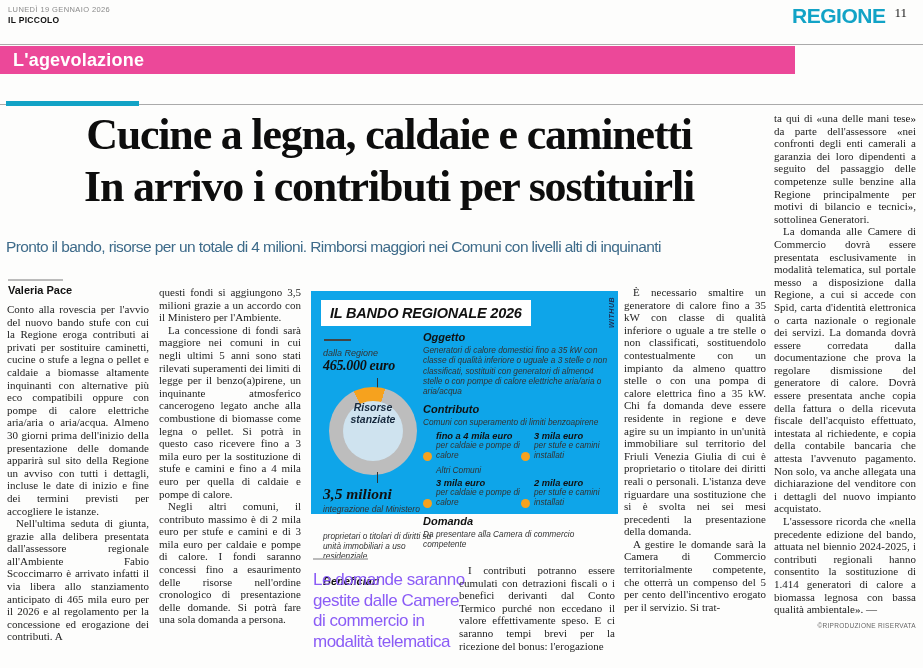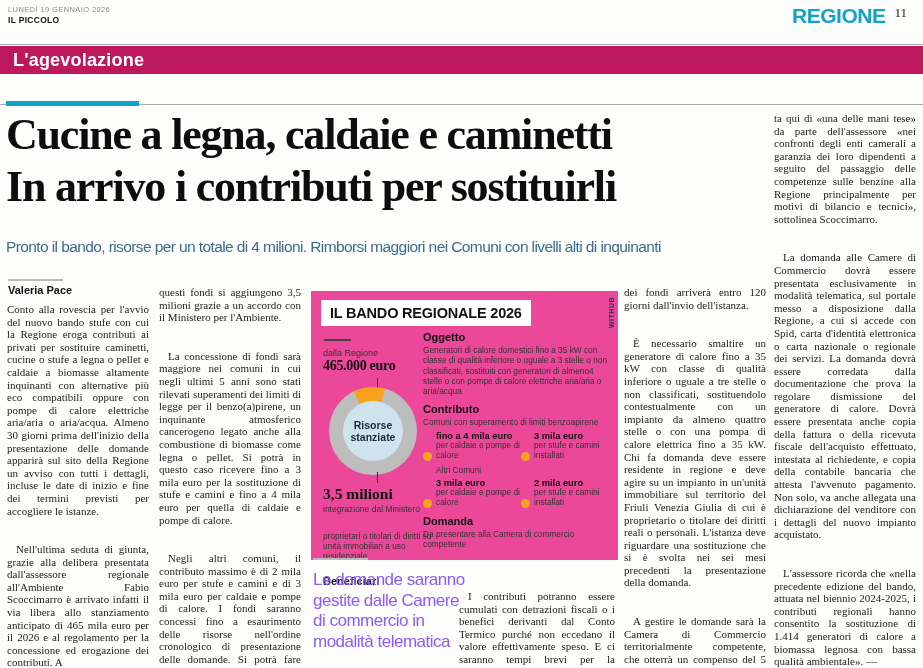--- a/index.html
+++ b/index.html
@@ -13,67 +13,67 @@
   .date-line { position:absolute; left:8px; top:5px; font-family:"Liberation Sans",sans-serif;
     font-size:7.5px; color:#8a8a8a; letter-spacing:.4px; }
   .masthead { position:absolute; left:8px; top:15px; font-family:"Liberation Sans",sans-serif;
     font-size:8.5px; font-weight:bold; color:#111; letter-spacing:.3px; }
   .section-head { position:absolute; right:16px; top:4px; white-space:nowrap; }
   .section-name { font-family:"Liberation Sans",sans-serif; font-size:21px; font-weight:bold;
     color:#12a3c6; letter-spacing:-.5px; }
   .page-num { font-family:"Liberation Serif",serif; font-size:13px; color:#222; margin-left:9px;
     vertical-align:6px; }
   .hairline { position:absolute; left:0; width:923px; height:1px; background:#aaa; }
-  .kicker-band { position:absolute; left:0; top:46px; width:923px; height:28px; background:#be185d; }
+  .kicker-band { position:absolute; left:0; top:46px; width:795px; height:28px; background:#ec4899; }
   .kicker-band span { font-family:"Liberation Sans",sans-serif; font-weight:bold; font-size:18px;
     color:#fff; line-height:28px; padding-left:13px; letter-spacing:.2px; display:inline-block; }
   .accent-bar { position:absolute; left:6px; top:101px; width:133px; height:5px; background:#12a3c6; }
   
   .headline { position:absolute; left:6px; top:109px; width:766px;
     font-family:"Liberation Serif",serif; font-weight:bold; font-size:44px; line-height:1.18;
-    letter-spacing:-1.2px; color:#0d0d0d; }
+    letter-spacing:-1.2px; color:#0d0d0d;text-align:center; }
   .subhead { position:absolute; left:6px; top:238px; width:770px; white-space:nowrap;
     font-family:"Liberation Sans",sans-serif; font-size:15.5px; letter-spacing:-.6px; color:#3e6b8a; }
   
   .byline-rule { position:absolute; left:8px; top:279px; width:55px; height:2px; background:#bbb; }
   .byline { position:absolute; left:8px; top:284px; font-family:"Liberation Sans",sans-serif;
     font-size:11px; font-weight:bold; color:#111; }
   
   .col { position:absolute; width:142px; font-size:11px; line-height:12.6px; text-align:justify;
     color:#1c1c1c; }
-  .col p.ind { text-indent:9px;margin-top:26px; }
+  .col p.ind { text-indent:9px; }
   #col1 { left:7px;  top:303px; }
   #col2 { left:159px; top:286px; }
   #col4 { left:459px; top:564px; width:156px; }
   #col5 { left:624px; top:286px; }
   #col6 { left:774px; top:112px; }
   .copyright { margin-top:4px; text-align:right; font-family:"Liberation Sans",sans-serif;
     font-size:6.5px; color:#666; letter-spacing:.3px; }
   
   .pq-rule { position:absolute; left:313px; top:558px; width:55px; height:2px; background:#bbb; }
   .pullquote { position:absolute; left:313px; top:570px; width:160px;
     font-family:"Liberation Sans",sans-serif; font-size:17px; line-height:1.22;
     letter-spacing:-.5px; color:#8b5cf6; }
   
-  #infographic { position:absolute; left:311px; top:291px; width:307px; height:269px;
-    background:#ec4899; font-family:"Liberation Sans",sans-serif; color:#2c3a46; }
+  #infographic { position:absolute; left:311px; top:291px; width:307px; height:223px;
+    background:#0ea5e9; font-family:"Liberation Sans",sans-serif; color:#2c3a46;font-style:italic; }
   .ig-chip { position:absolute; left:10px; top:9px; background:#fff; padding:5px 9px;
     font-size:14.5px; font-weight:bold; color:#111; letter-spacing:-.2px; }
   .ig-dash { position:absolute; left:13px; top:48px; width:27px; height:2px; background:#444; }
   .ig-credit { position:absolute; right:3px; top:6px; writing-mode:vertical-rl;
     transform:rotate(180deg); font-size:7px; font-weight:bold; color:#1c2f55; letter-spacing:.5px; }
   .ig-region-label { position:absolute; left:12px; top:57px; font-size:9px; color:#333; }
   .ig-region-amount { position:absolute; left:12px; top:67px; font-family:"Liberation Serif",serif;
     font-size:14px; font-weight:bold; color:#101010; letter-spacing:-.3px; }
   .ig-tick-top    { position:absolute; left:66px; top:87px;  width:1px; height:11px; background:#333; }
   .ig-tick-bottom { position:absolute; left:66px; top:181px; width:1px; height:11px; background:#333; }
   .donut { position:absolute; left:18px; top:96px; width:88px; height:88px; border-radius:50%;
     background:conic-gradient(from -26deg, #f6a21e 0 42deg, #bdbdbd 42deg 360deg); }
   .donut-hole { position:absolute; inset:14px; border-radius:50%; background:#cfe3ef;
-    display:flex; align-items:center; justify-content:center; text-align:center; }
+    display:flex; align-items:flex-start; justify-content:center; text-align:center; }
   .donut-hole span { font-size:10.5px; font-weight:bold; color:#16283c; line-height:1.15; }
   .ig-min-amount { position:absolute; left:12px; top:194px; font-family:"Liberation Serif",serif;
     font-size:15.5px; font-weight:bold; color:#101010; }
   .ig-min-label { position:absolute; left:12px; top:213px; font-size:8.5px; color:#333; }
   .ig-benef-h { position:absolute; left:12px; top:244px; font-size:11px; font-weight:bold; color:#111;margin-top:40px; }
   .ig-benef-t { position:absolute; left:12px; top:240px; width:112px; font-size:8.3px;
     line-height:10px; color:#333; }
   .ig-right { position:absolute; left:112px; top:40px; width:190px; }
   .ig-h { font-size:11px; font-weight:bold; color:#111; margin-bottom:2px; }
   .ig-p { font-size:8.3px; line-height:10.3px; color:#333; }
@@ -196,25 +196,24 @@
   </div>
 
   <div class="pq-rule"></div>
   <div class="pullquote">Le domande saranno gestite dalle Camere di commercio in modalità telematica</div>
 
   <div class="col" id="col4">
     <p class="ind">I contributi potranno essere cumulati con detrazioni fiscali o i benefici derivanti dal Conto Termico purché non eccedano il valore effettivamente speso. E ci saranno tempi brevi per la ricezione del bonus: l'erogazione</p>
   </div>
 
   <div class="col" id="col5">
-    <p>dei fondi arriverà entro 120 giorni dall'invio dell'istanza.</p>
     <p class="ind">È necessario smaltire un generatore di calore fino a 35 kW con classe di qualità inferiore o uguale a tre stelle o non classificati, sostituendolo contestualmente con un impianto da almeno quattro stelle o con una pompa di calore elettrica fino a 35 kW. Chi fa domanda deve essere residente in regione e deve agire su un impianto in un'unità immobiliare sul territorio del Friuli Venezia Giulia di cui è proprietario o titolare dei diritti reali o personali. L'istanza deve riguardare una sostituzione che si è svolta nei sei mesi precedenti la presentazione della domanda.</p>
     <p class="ind">A gestire le domande sarà la Camera di Commercio territorialmente competente, che otterrà un compenso del 5 per cento dell'incentivo erogato per il servizio. Si trat-</p>
   </div>
 
   <div class="col" id="col6">
-    <p>ta qui di «una delle mani tese» da parte dell'assessore «nei confronti degli enti camerali a garanzia dei loro dipendenti a seguito del passaggio delle competenze sulle benzine alla Regione principalmente per motivi di bilancio e tecnici», sottolinea Scoccimarro.</p>
+    <p>ta qui di «una delle mani tese» da parte dell'assessore «nei confronti degli enti camerali a garanzia dei loro dipendenti a seguito del passaggio delle competenze sulle benzine alla Regione principalmente per motivi di bilancio e tecnici», sottolinea Generatori.</p>
     <p class="ind">La domanda alle Camere di Commercio dovrà essere presentata esclusivamente in modalità telematica, sul portale messo a disposizione dalla Regione, a cui si accede con Spid, carta d'identità elettronica o carta nazionale o regionale dei servizi. La domanda dovrà essere corredata dalla documentazione che prova la regolare dismissione del generatore di calore. Dovrà essere presentata anche copia della fattura o della ricevuta fiscale dell'acquisto effettuato, intestata al richiedente, e copia della contabile bancaria che attesta l'avvenuto pagamento. Non solo, va anche allegata una dichiarazione del venditore con i dettagli del nuovo impianto acquistato.</p>
     <p class="ind">L'assessore ricorda che «nella precedente edizione del bando, attuata nel biennio 2024-2025, i contributi regionali hanno consentito la sostituzione di 1.414 generatori di calore a biomassa legnosa con bassa qualità ambientale». —</p>
     <div class="copyright">©RIPRODUZIONE RISERVATA</div>
   </div>
 
 </div>
 
 </body></html>

